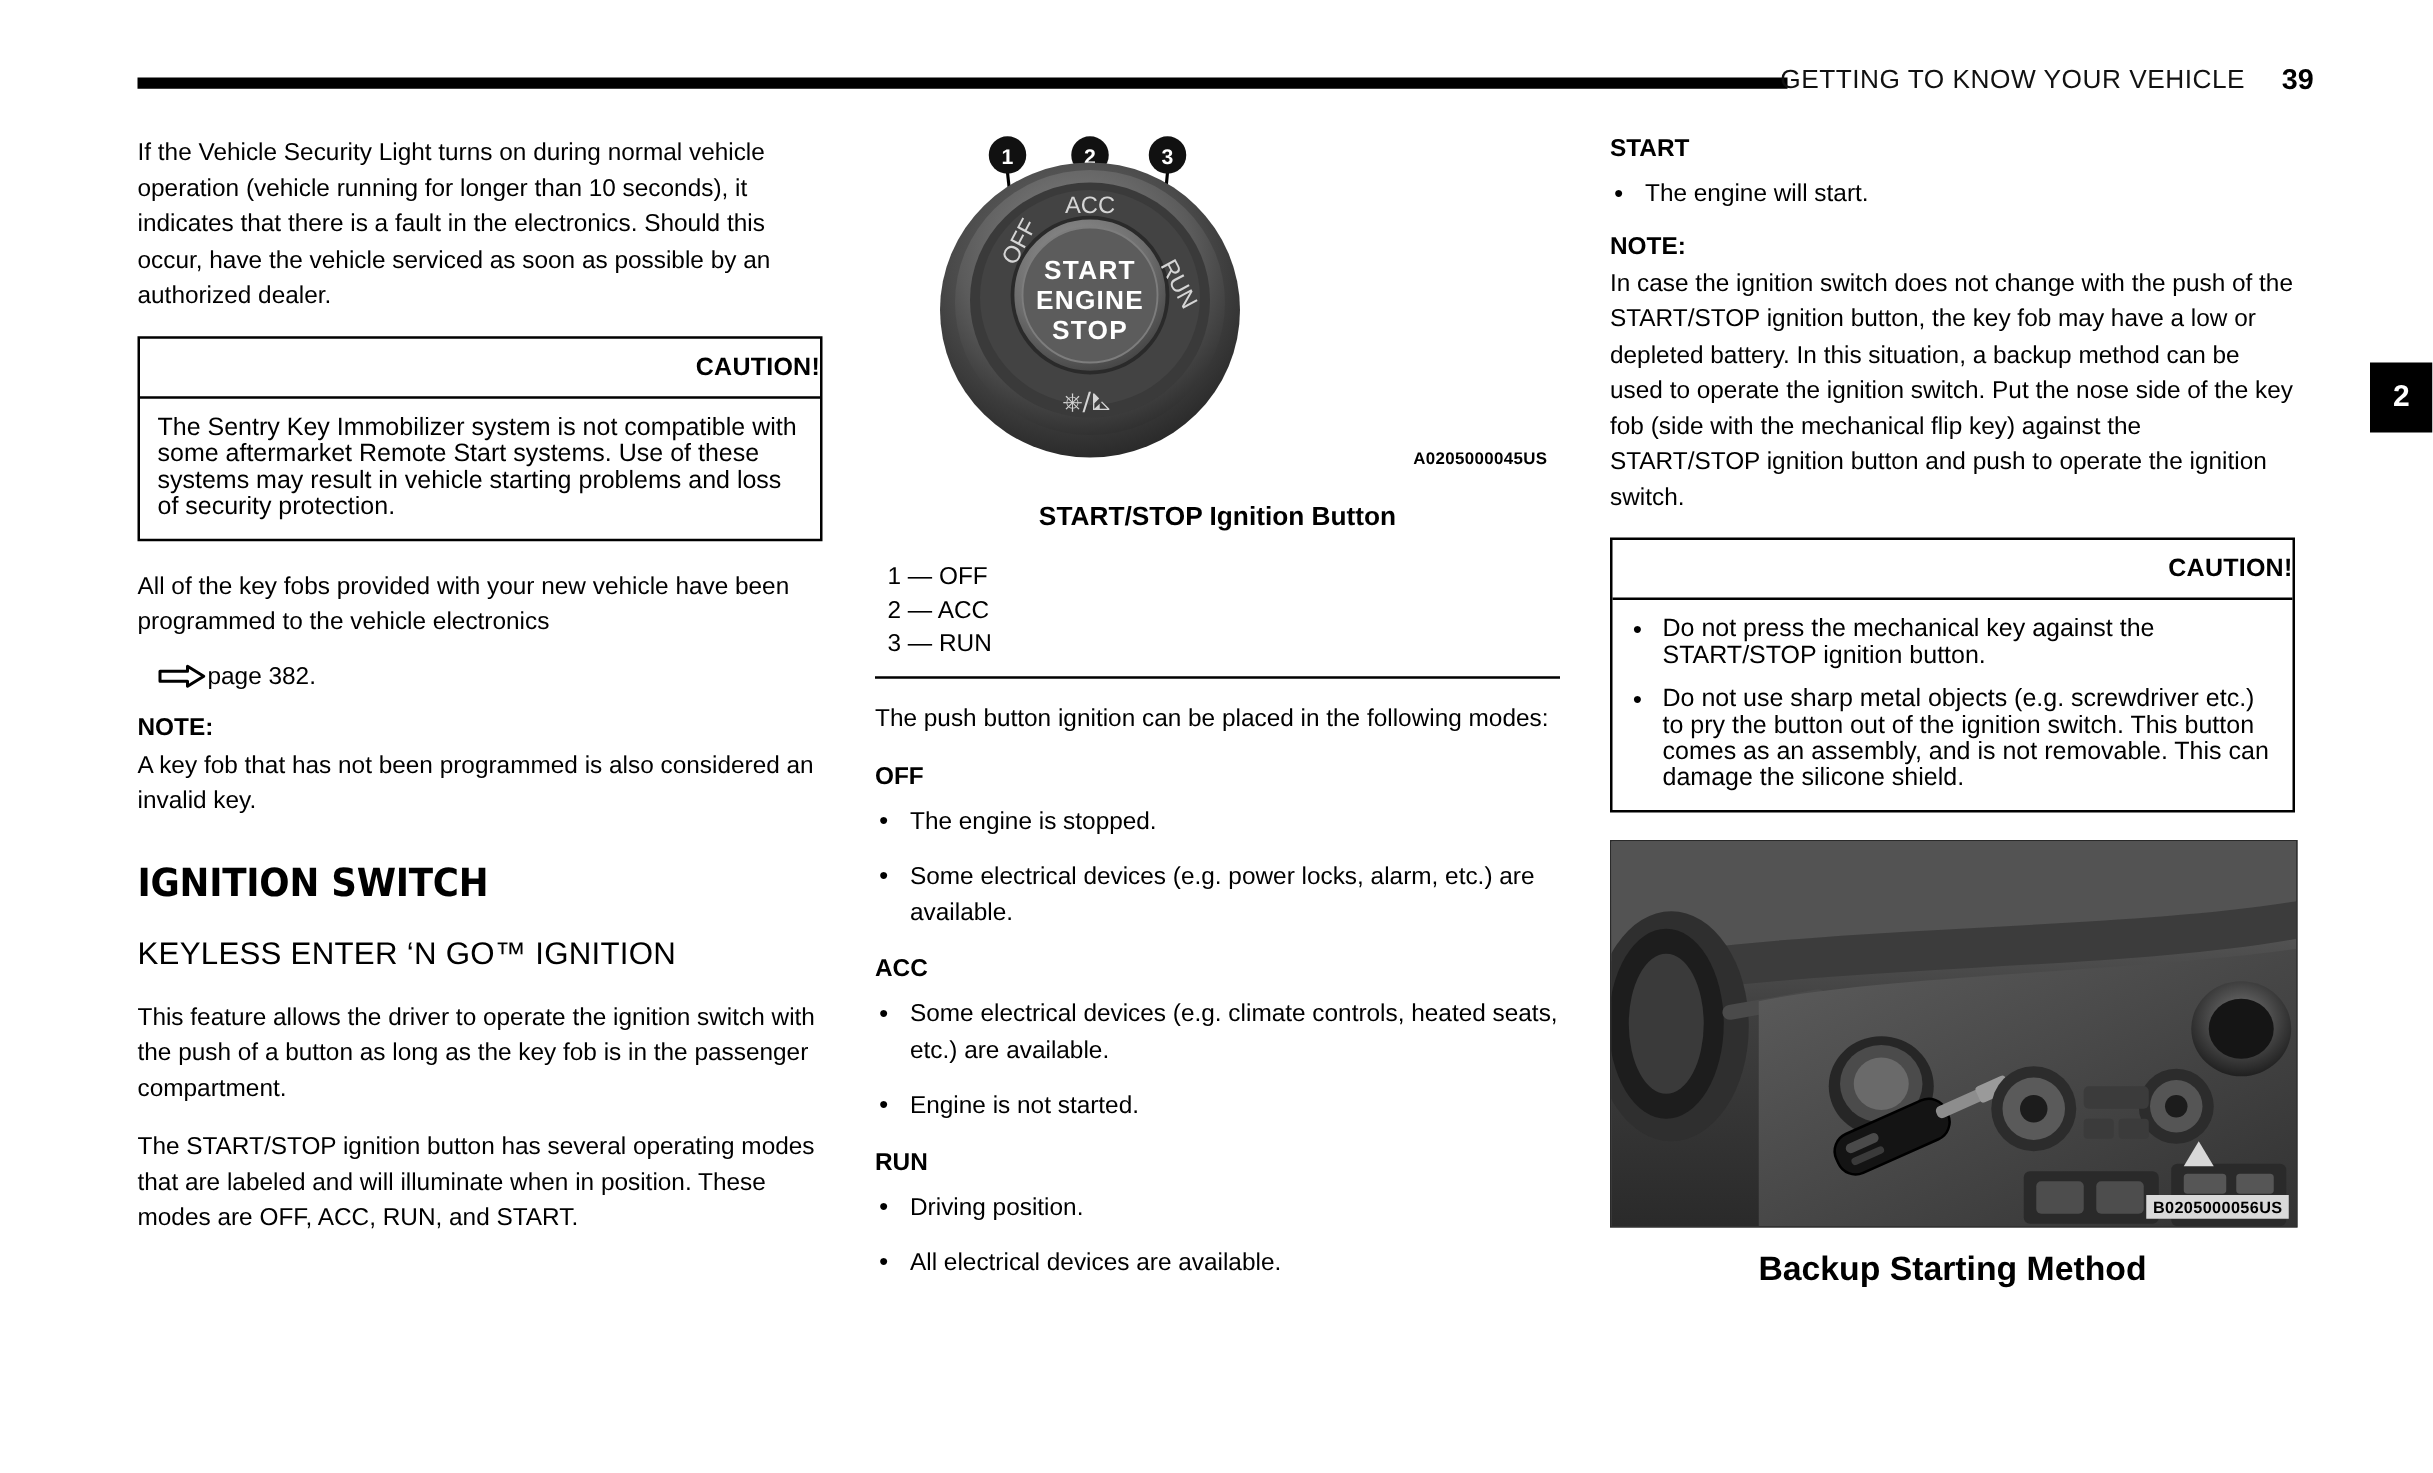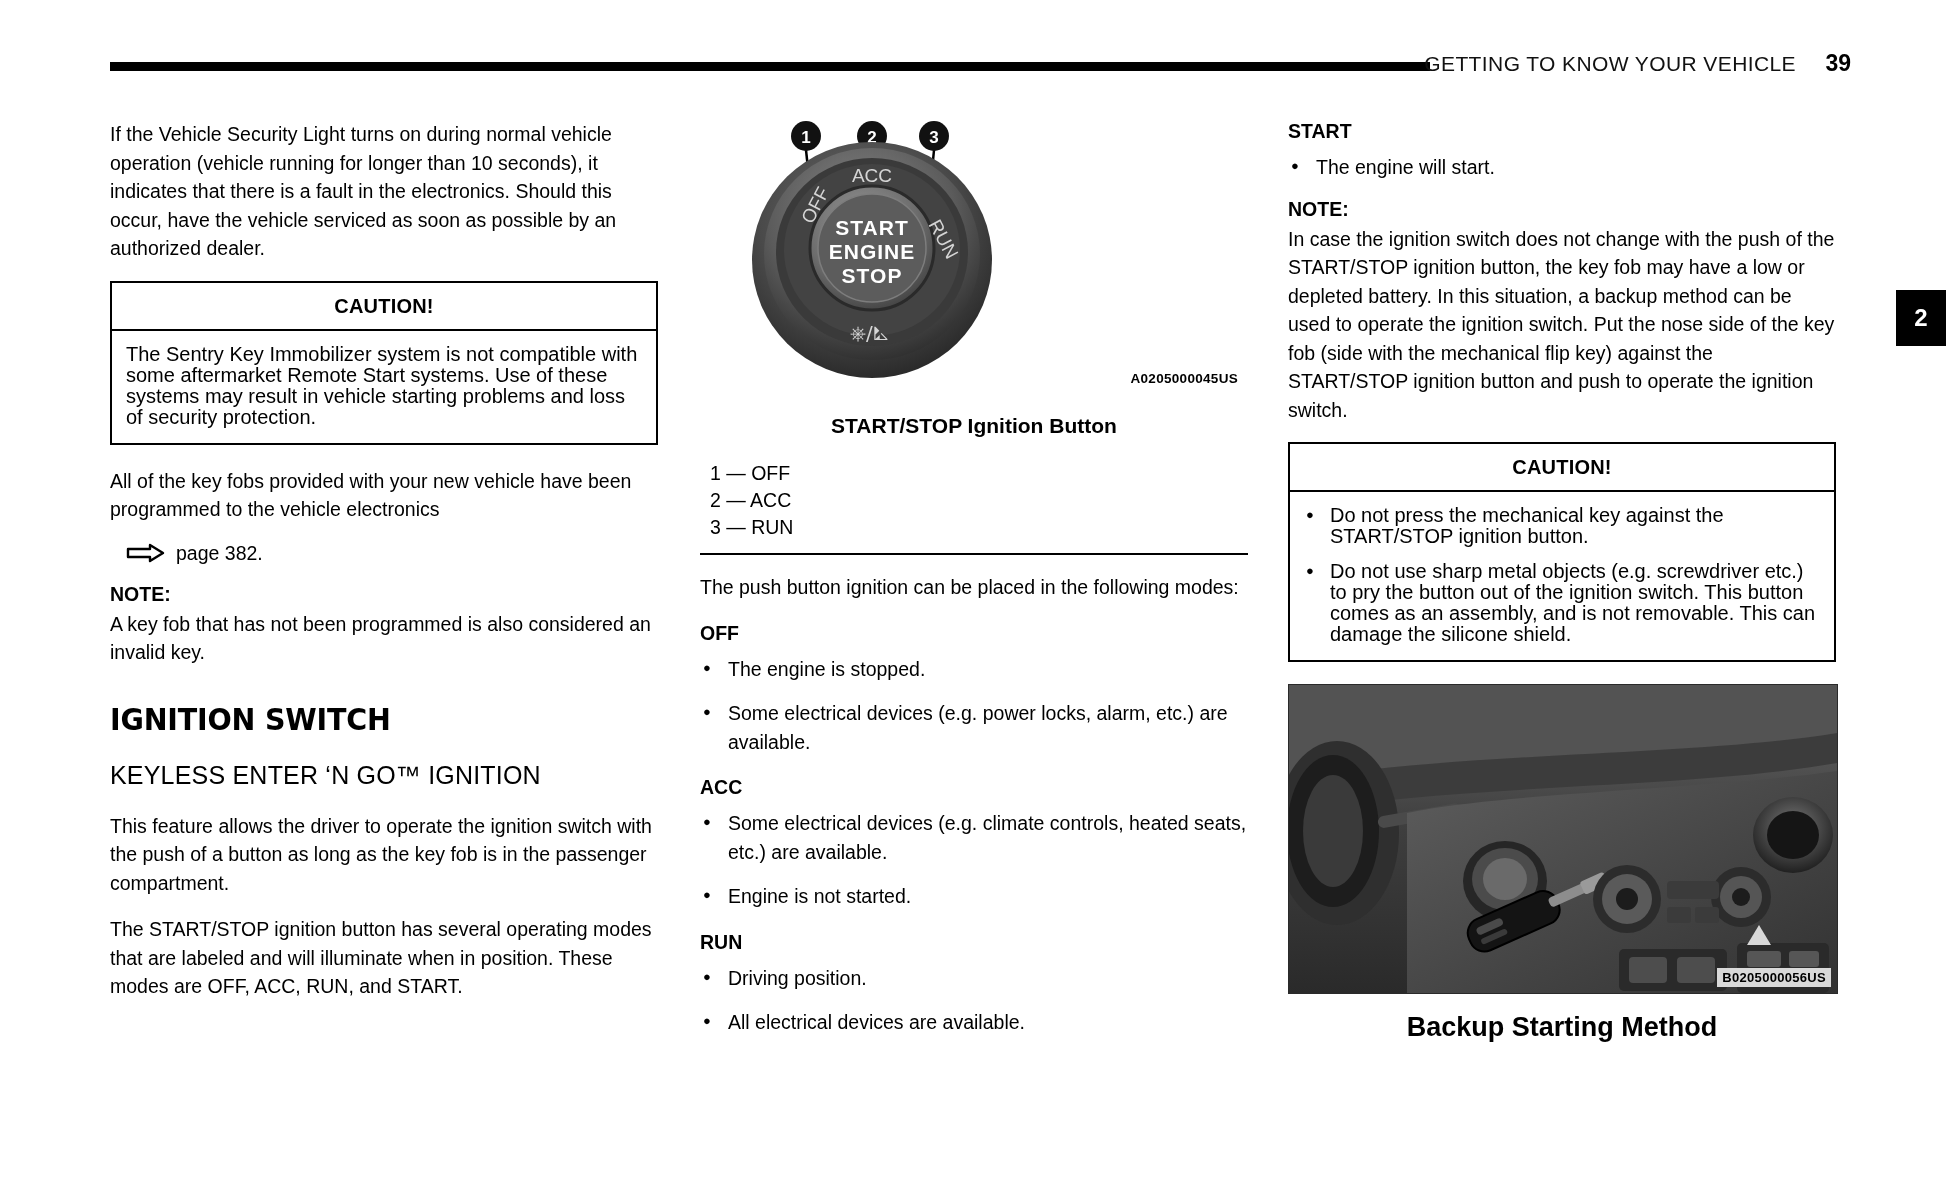--- a/index.html
+++ b/index.html
@@ -57,41 +57,41 @@
     font-size: 24px;
     font-weight: bold;
     display: flex;
     align-items: center;
     justify-content: center;
   }
 
   
   .col {
     position: absolute;
-    top: 120px;
+    top: 108px;
   }
   .col-left  { left: 110px;  width: 548px; }
   .col-mid   { left: 700px;  width: 548px; }
   .col-right { left: 1288px; width: 548px; }
 
   p.body, .body {
     font-size: 19.5px;
     line-height: 28.5px;
     margin: 0 0 18px 0;
     color: #000;
   }
   .tight { margin-bottom: 0; }
 
   
   .caution-box {
     border: 2px solid #000;
     margin: 10px 0 22px 0;
   }
   .caution-title {
-    text-align: center;
+    text-align: right;
     font-size: 20px;
     font-weight: bold;
     padding: 12px 0 11px 0;
     border-bottom: 2px solid #000;
     letter-spacing: .2px;
   }
   .caution-body {
     padding: 13px 14px 15px 14px;
     font-size: 20px;
     line-height: 21px;
@@ -141,21 +141,20 @@
   h3.minor {
     font-size: 19.5px;
     font-weight: bold;
     margin: 20px 0 10px 0;
   }
 
   
   .ref-line {
     display: flex;
     align-items: center;
-    gap: 10px;
     margin: 4px 0 18px 16px;
     font-size: 19.5px;
   }
   .arrow-icon {
     display: inline-block;
     width: 40px;
     height: 20px;
   }
 
   

